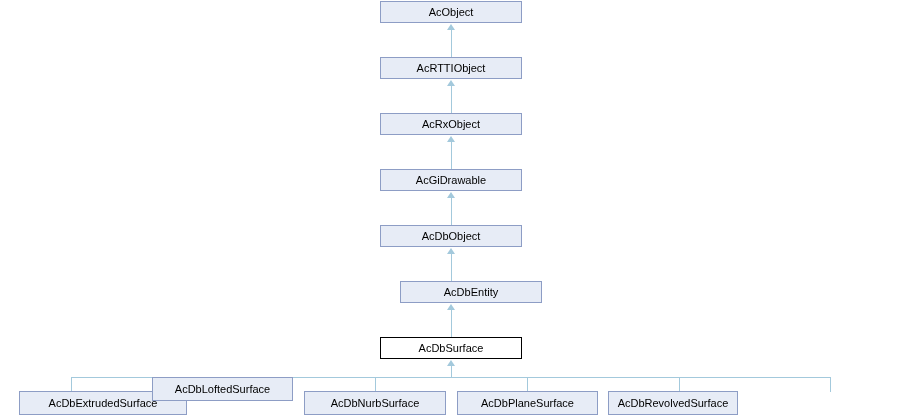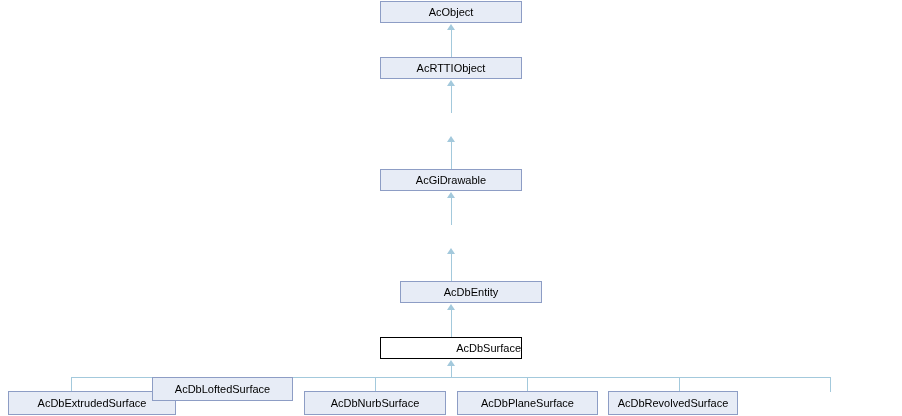--- a/index.html
+++ b/index.html
@@ -52,36 +52,35 @@
     font-size: 11px;
     line-height: 20px;
     text-align: center;
     white-space: nowrap;
     cursor: pointer;
   }
   .node.current {
     background: var(--current-node-fill);
     border: 1px solid var(--current-node-border);
     cursor: default;
-    text-align: right;
   }
   .node.child {
     height: 24px;
     line-height: 22px;
   }
   
   .a0 { top: 1px; }
   .a1 { top: 57px; }
   .a2 { top: 113px; }
   .a3 { top: 169px; }
   .a4 { top: 225px; }
   .a5 { top: 281px; margin-left: 20px; }
   .cur { top: 337px; }
   
-  .d0 { top: 391px; left: 8px;   width: 168px; }
+  .d0 { top: 391px; left: 19px;   width: 168px; }
   .d1 { top: 377px; left: 152px; width: 141px; }
   .d2 { top: 391px; left: 304px; width: 142px; }
   .d3 { top: 391px; left: 457px; width: 141px; }
   .d4 { top: 391px; left: 608px; width: 130px; }
   .d5 { top: 391px; left: 760px; width: 140px; }
 </style>
 </head>
 <body>
 
 <div class="diagram">
@@ -121,21 +120,23 @@
       <line x1="222" y1="377" x2="222" y2="392"></line>
       <line x1="375" y1="377" x2="375" y2="392"></line>
       <line x1="527" y1="377" x2="527" y2="392"></line>
       <line x1="679" y1="377" x2="679" y2="392"></line>
       <line x1="830" y1="377" x2="830" y2="392"></line>
     </g>
   </svg>
 
   <div class="node a0">AcObject</div>
   <div class="node a1">AcRTTIObject</div>
+  <div class="node a2">AcRxObject</div>
   <div class="node a3">AcGiDrawable</div>
+  <div class="node a4">AcDbObject</div>
   <div class="node a5">AcDbEntity</div>
 
   <div class="node current cur">AcDbSurface</div>
 
   <div class="node child d0">AcDbExtrudedSurface</div>
   <div class="node child d1">AcDbLoftedSurface</div>
   <div class="node child d2">AcDbNurbSurface</div>
   <div class="node child d3">AcDbPlaneSurface</div>
   <div class="node child d4">AcDbRevolvedSurface</div>
 

